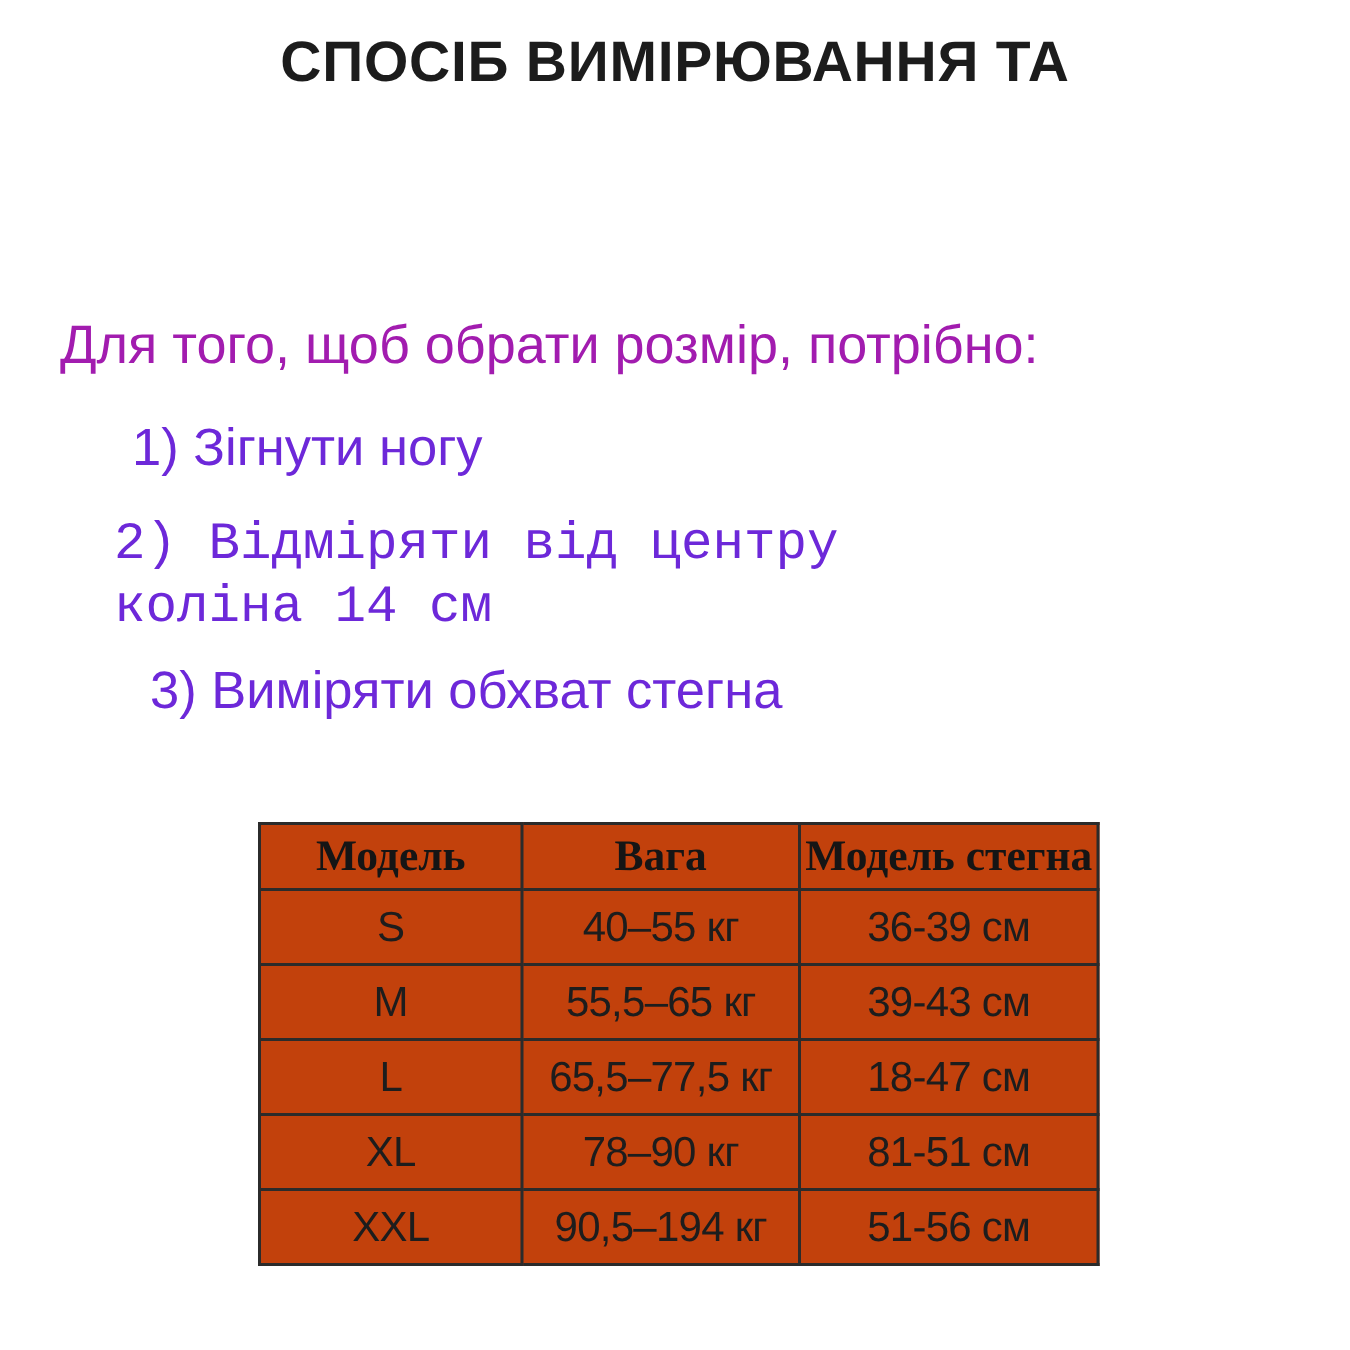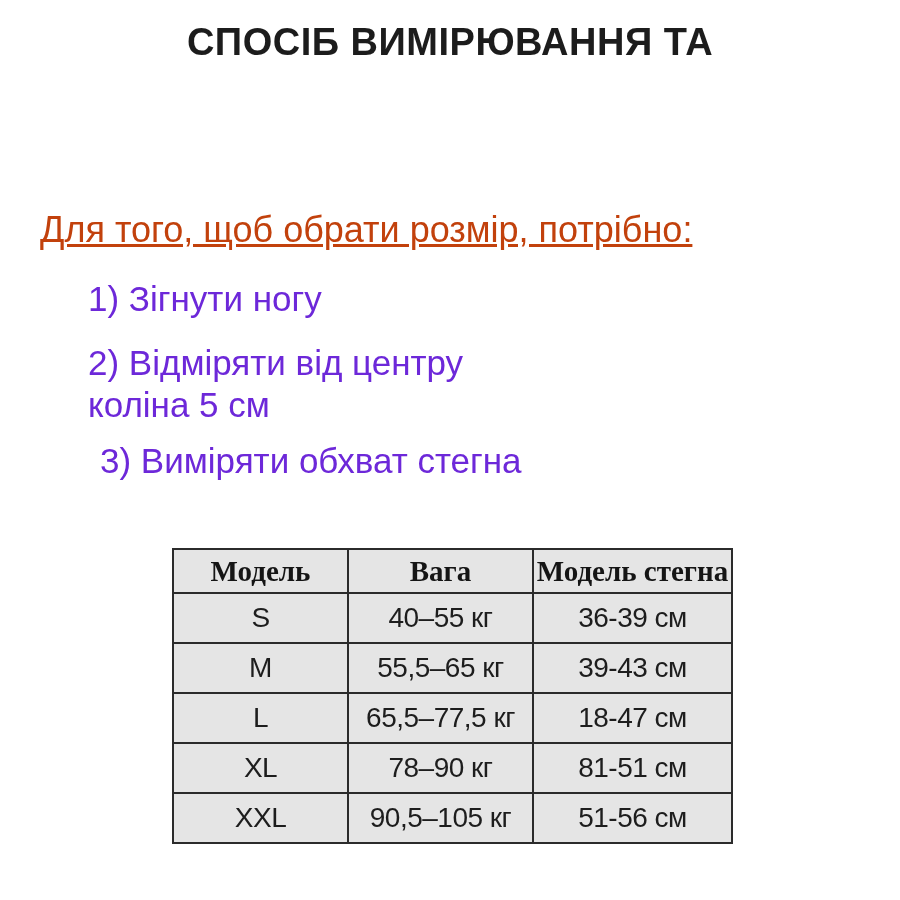--- a/index.html
+++ b/index.html
@@ -23,42 +23,41 @@
     letter-spacing: 0.5px;
     color: #1c1c1c;
   }
   .title-line { display: block; }
 
   .intro {
     position: absolute;
     left: 40px; top: 208px;
     font-size: 36px;
     line-height: 44px;
-    color: #c2410c;
-    text-decoration: underline;
+    color: #a21caf;
   }
 
   .instr-item {
     position: absolute;
     font-size: 35px;
     line-height: 42px;
     color: #6d28d9;
   }
   .instr-item .line { display: block; }
   .item-1 { left: 88px; top: 278px; }
-  .item-2 { left: 88px; top: 342px; }
+  .item-2 { left: 76px; top: 342px; font-family: Liberation Mono, monospace; }
   .item-3 { left: 100px; top: 440px; }
 
   .size-table {
     position: absolute;
     left: 172px; top: 548px;
     width: 559px;
     border-collapse: collapse;
     table-layout: fixed;
-    background: #e5e5e5;
+    background: #c2410c;
   }
   .size-table col.c1 { width: 175px; }
   .size-table col.c2 { width: 185px; }
   .size-table col.c3 { width: 199px; }
   .size-table th, .size-table td {
     border: 2px solid #2b2b2b;
     text-align: center;
     vertical-align: middle;
     padding: 0;
     overflow: hidden;
@@ -89,21 +88,21 @@
   </h1>
 
   <p class="intro">Для того, щоб обрати розмір, потрібно:</p>
 
   <div class="instr-item item-1">
     <span class="line">1) Зігнути ногу</span>
   </div>
 
   <div class="instr-item item-2">
     <span class="line">2) Відміряти від центру</span>
-    <span class="line">коліна 5 см</span>
+    <span class="line">коліна 14 см</span>
   </div>
 
   <div class="instr-item item-3">
     <span class="line">3) Виміряти обхват стегна</span>
   </div>
 
   <table class="size-table">
     <colgroup>
         <col class="c1">
         <col class="c2">
@@ -132,19 +131,19 @@
         <td>65,5–77,5 кг</td>
         <td>18-47 см</td>
       </tr>
       <tr>
         <td>XL</td>
         <td>78–90 кг</td>
         <td>81-51 см</td>
       </tr>
       <tr>
         <td>XXL</td>
-        <td>90,5–105 кг</td>
+        <td>90,5–194 кг</td>
         <td>51-56 см</td>
       </tr>
     </tbody>
   </table>
 
 </div>
 
 </body></html>

